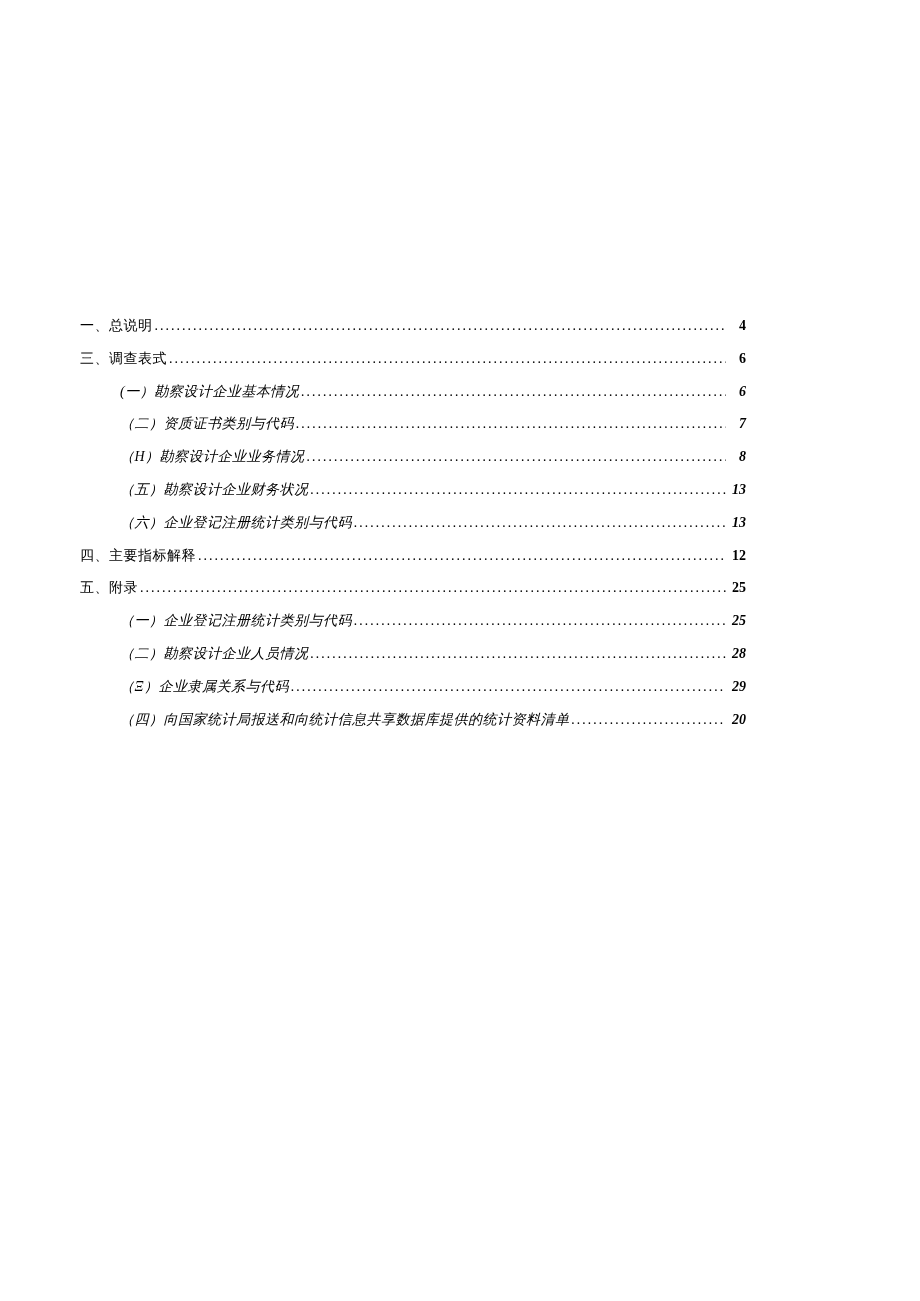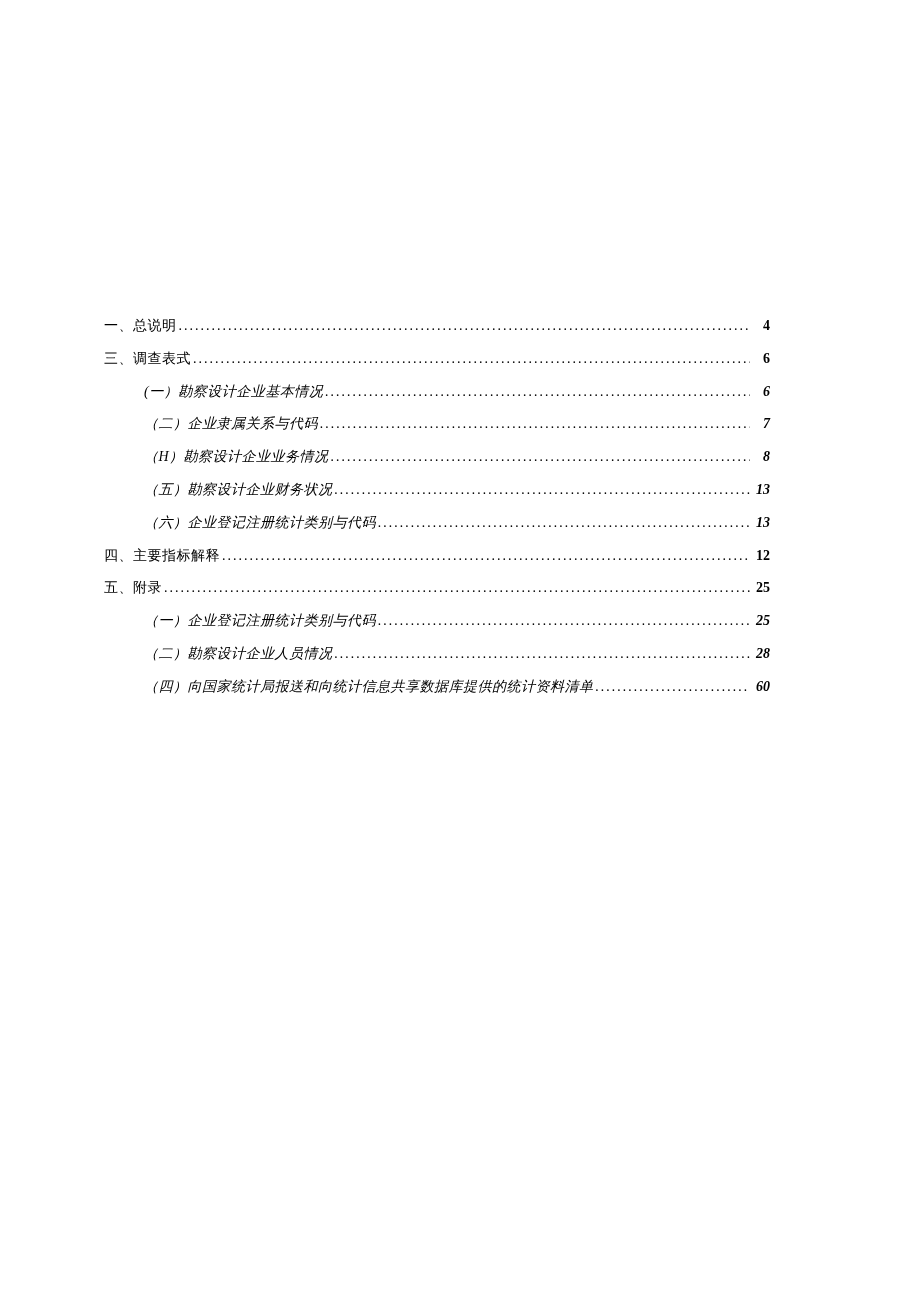--- a/index.html
+++ b/index.html
@@ -13,21 +13,20 @@
       background: #ffffff;
       font-family: "SimSun", "宋体", serif;
       font-size: 14px;
       color: #000000;
       padding-top: 318px;
       padding-left: 80px;
       padding-right: 174px;
     }
     .toc-container {
       width: 100%;
-      margin-left: 24px;
     }
     .toc-line {
       display: flex;
       align-items: baseline;
       white-space: nowrap;
       margin-bottom: 16px;
       line-height: 1.2;
     }
     .toc-line.level-1 {
       padding-left: 0;
@@ -70,21 +69,21 @@
       <span class="toc-label">三、调查表式</span>
       <span class="toc-dots"></span>
       <span class="toc-page">6</span>
     </div>
     <div class="toc-line level-2">
       <span class="toc-label">(一）勘察设计企业基本情况</span>
       <span class="toc-dots"></span>
       <span class="toc-page">6</span>
     </div>
     <div class="toc-line level-2">
-      <span class="toc-label">（二）企业隶属关系与代码</span>
+      <span class="toc-label">（二）资质证书类别与代码</span>
       <span class="toc-dots"></span>
       <span class="toc-page">7</span>
     </div>
     <div class="toc-line level-2">
       <span class="toc-label">（H）勘察设计企业业务情况</span>
       <span class="toc-dots"></span>
       <span class="toc-page">8</span>
     </div>
     <div class="toc-line level-2">
       <span class="toc-label">（五）勘察设计企业财务状况</span>
@@ -110,17 +109,22 @@
       <span class="toc-label">（一）企业登记注册统计类别与代码</span>
       <span class="toc-dots"></span>
       <span class="toc-page">25</span>
     </div>
     <div class="toc-line level-2">
       <span class="toc-label">（二）勘察设计企业人员情况</span>
       <span class="toc-dots"></span>
       <span class="toc-page">28</span>
     </div>
     <div class="toc-line level-2">
+      <span class="toc-label">（Ξ）企业隶属关系与代码</span>
+      <span class="toc-dots"></span>
+      <span class="toc-page">29</span>
+    </div>
+    <div class="toc-line level-2">
       <span class="toc-label">（四）向国家统计局报送和向统计信息共享数据库提供的统计资料清单</span>
       <span class="toc-dots"></span>
-      <span class="toc-page">60</span>
+      <span class="toc-page">20</span>
     </div>
   </div>
 
 </body></html>

